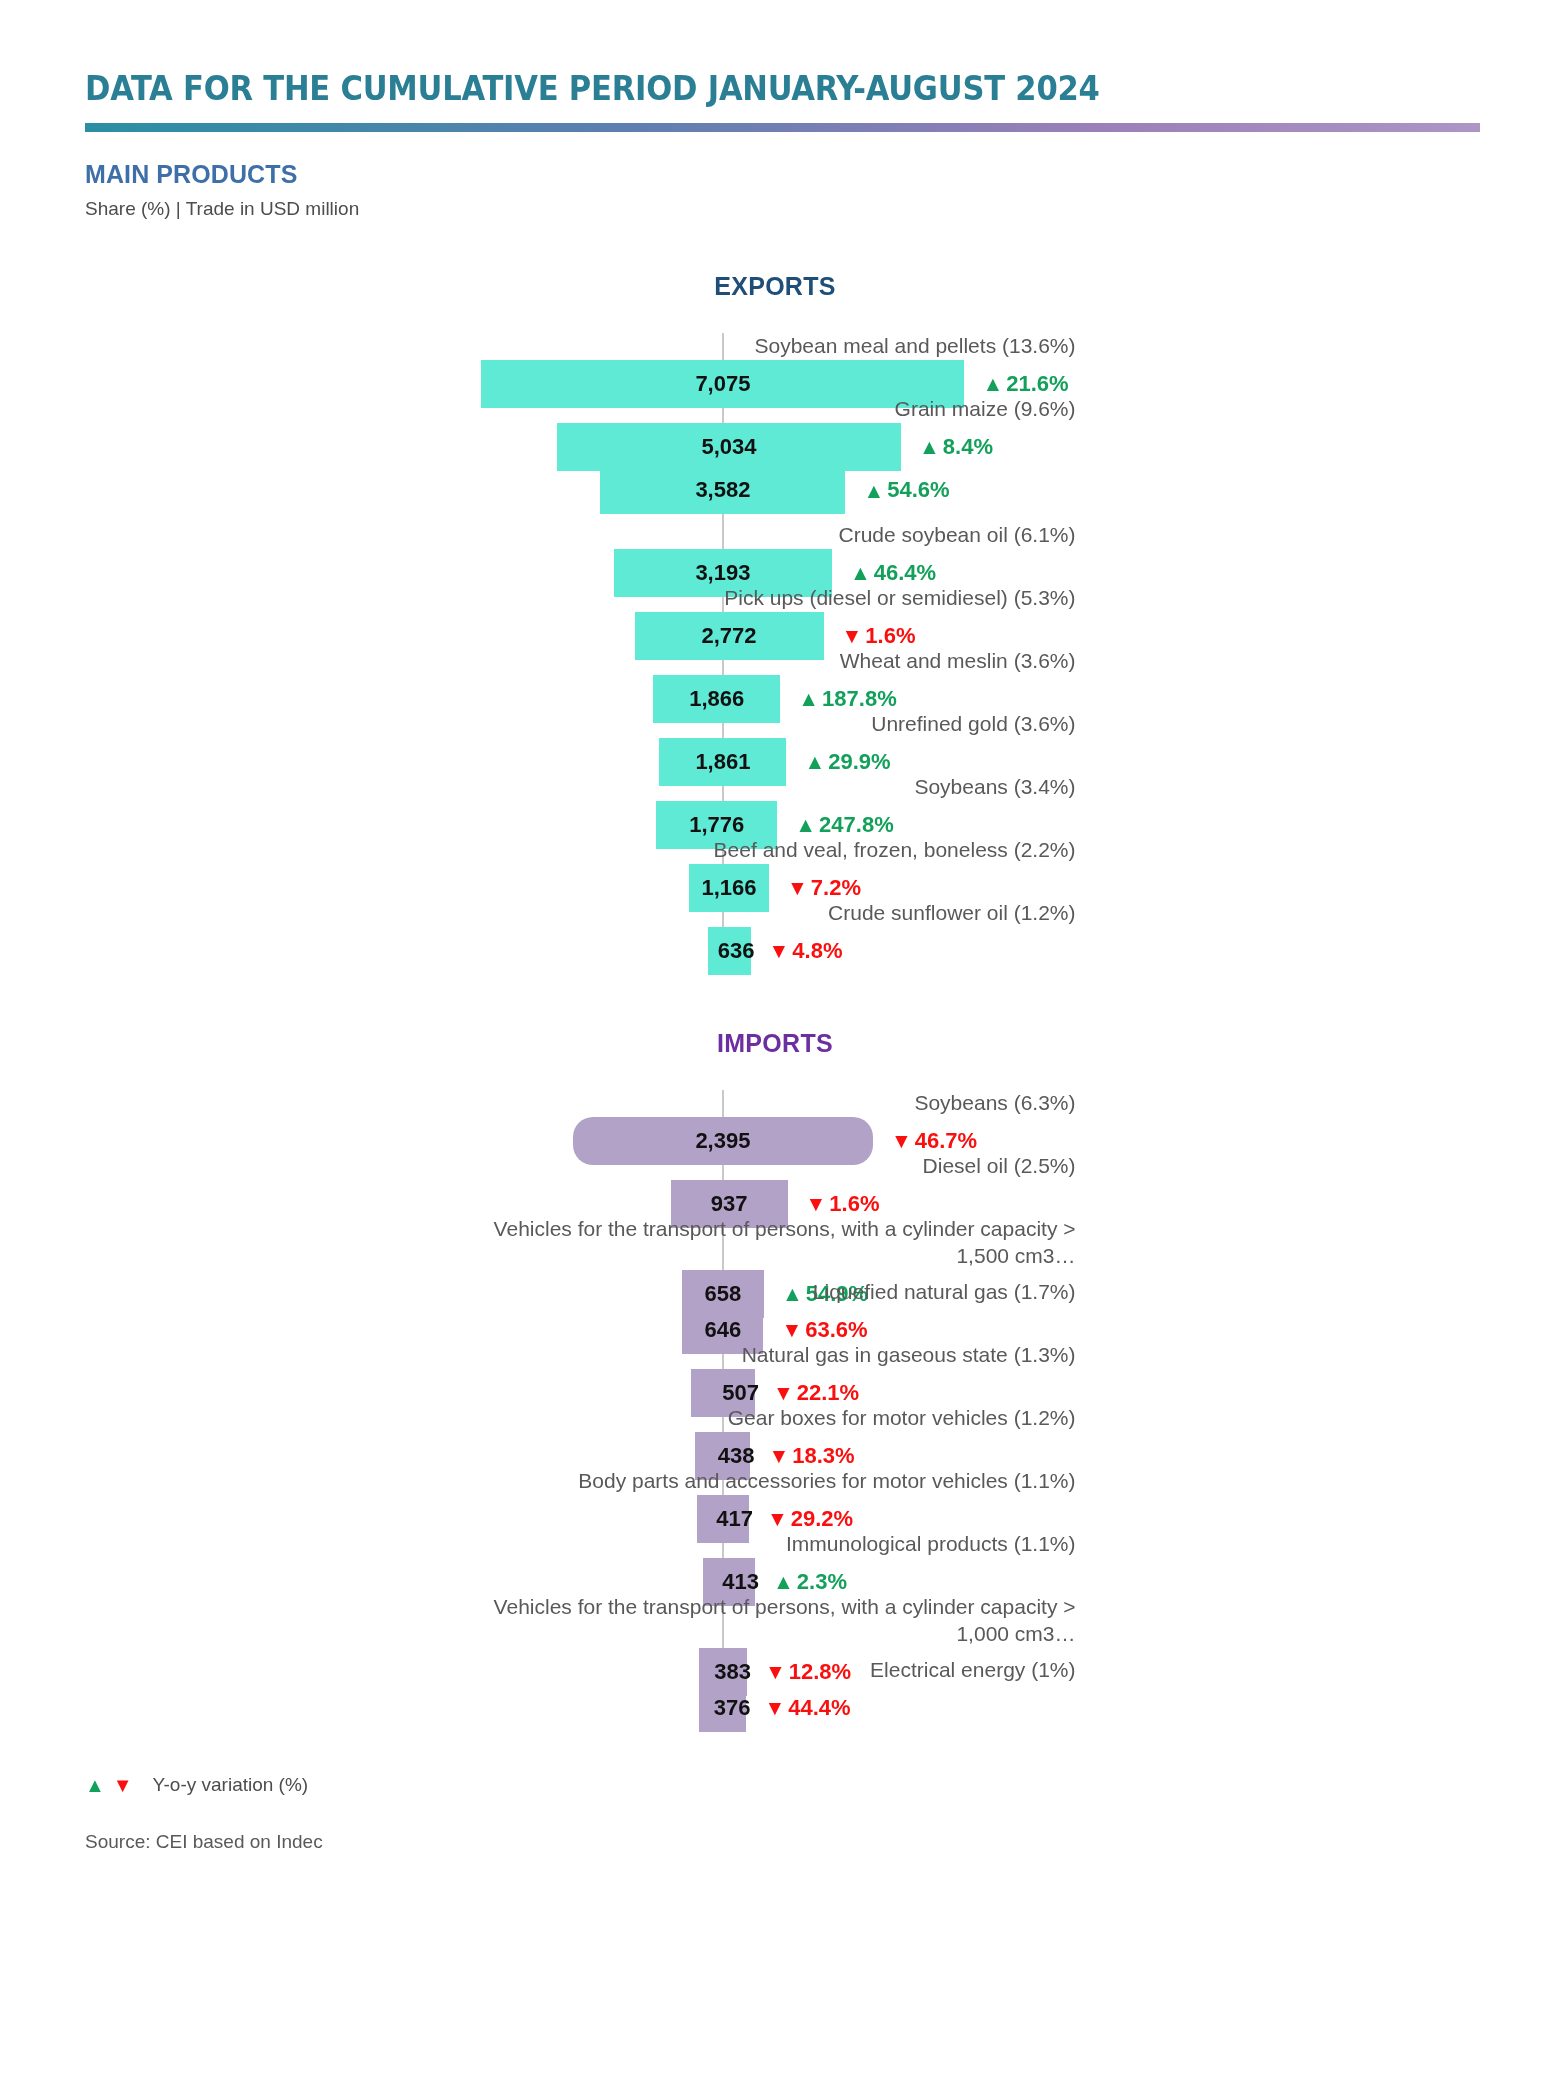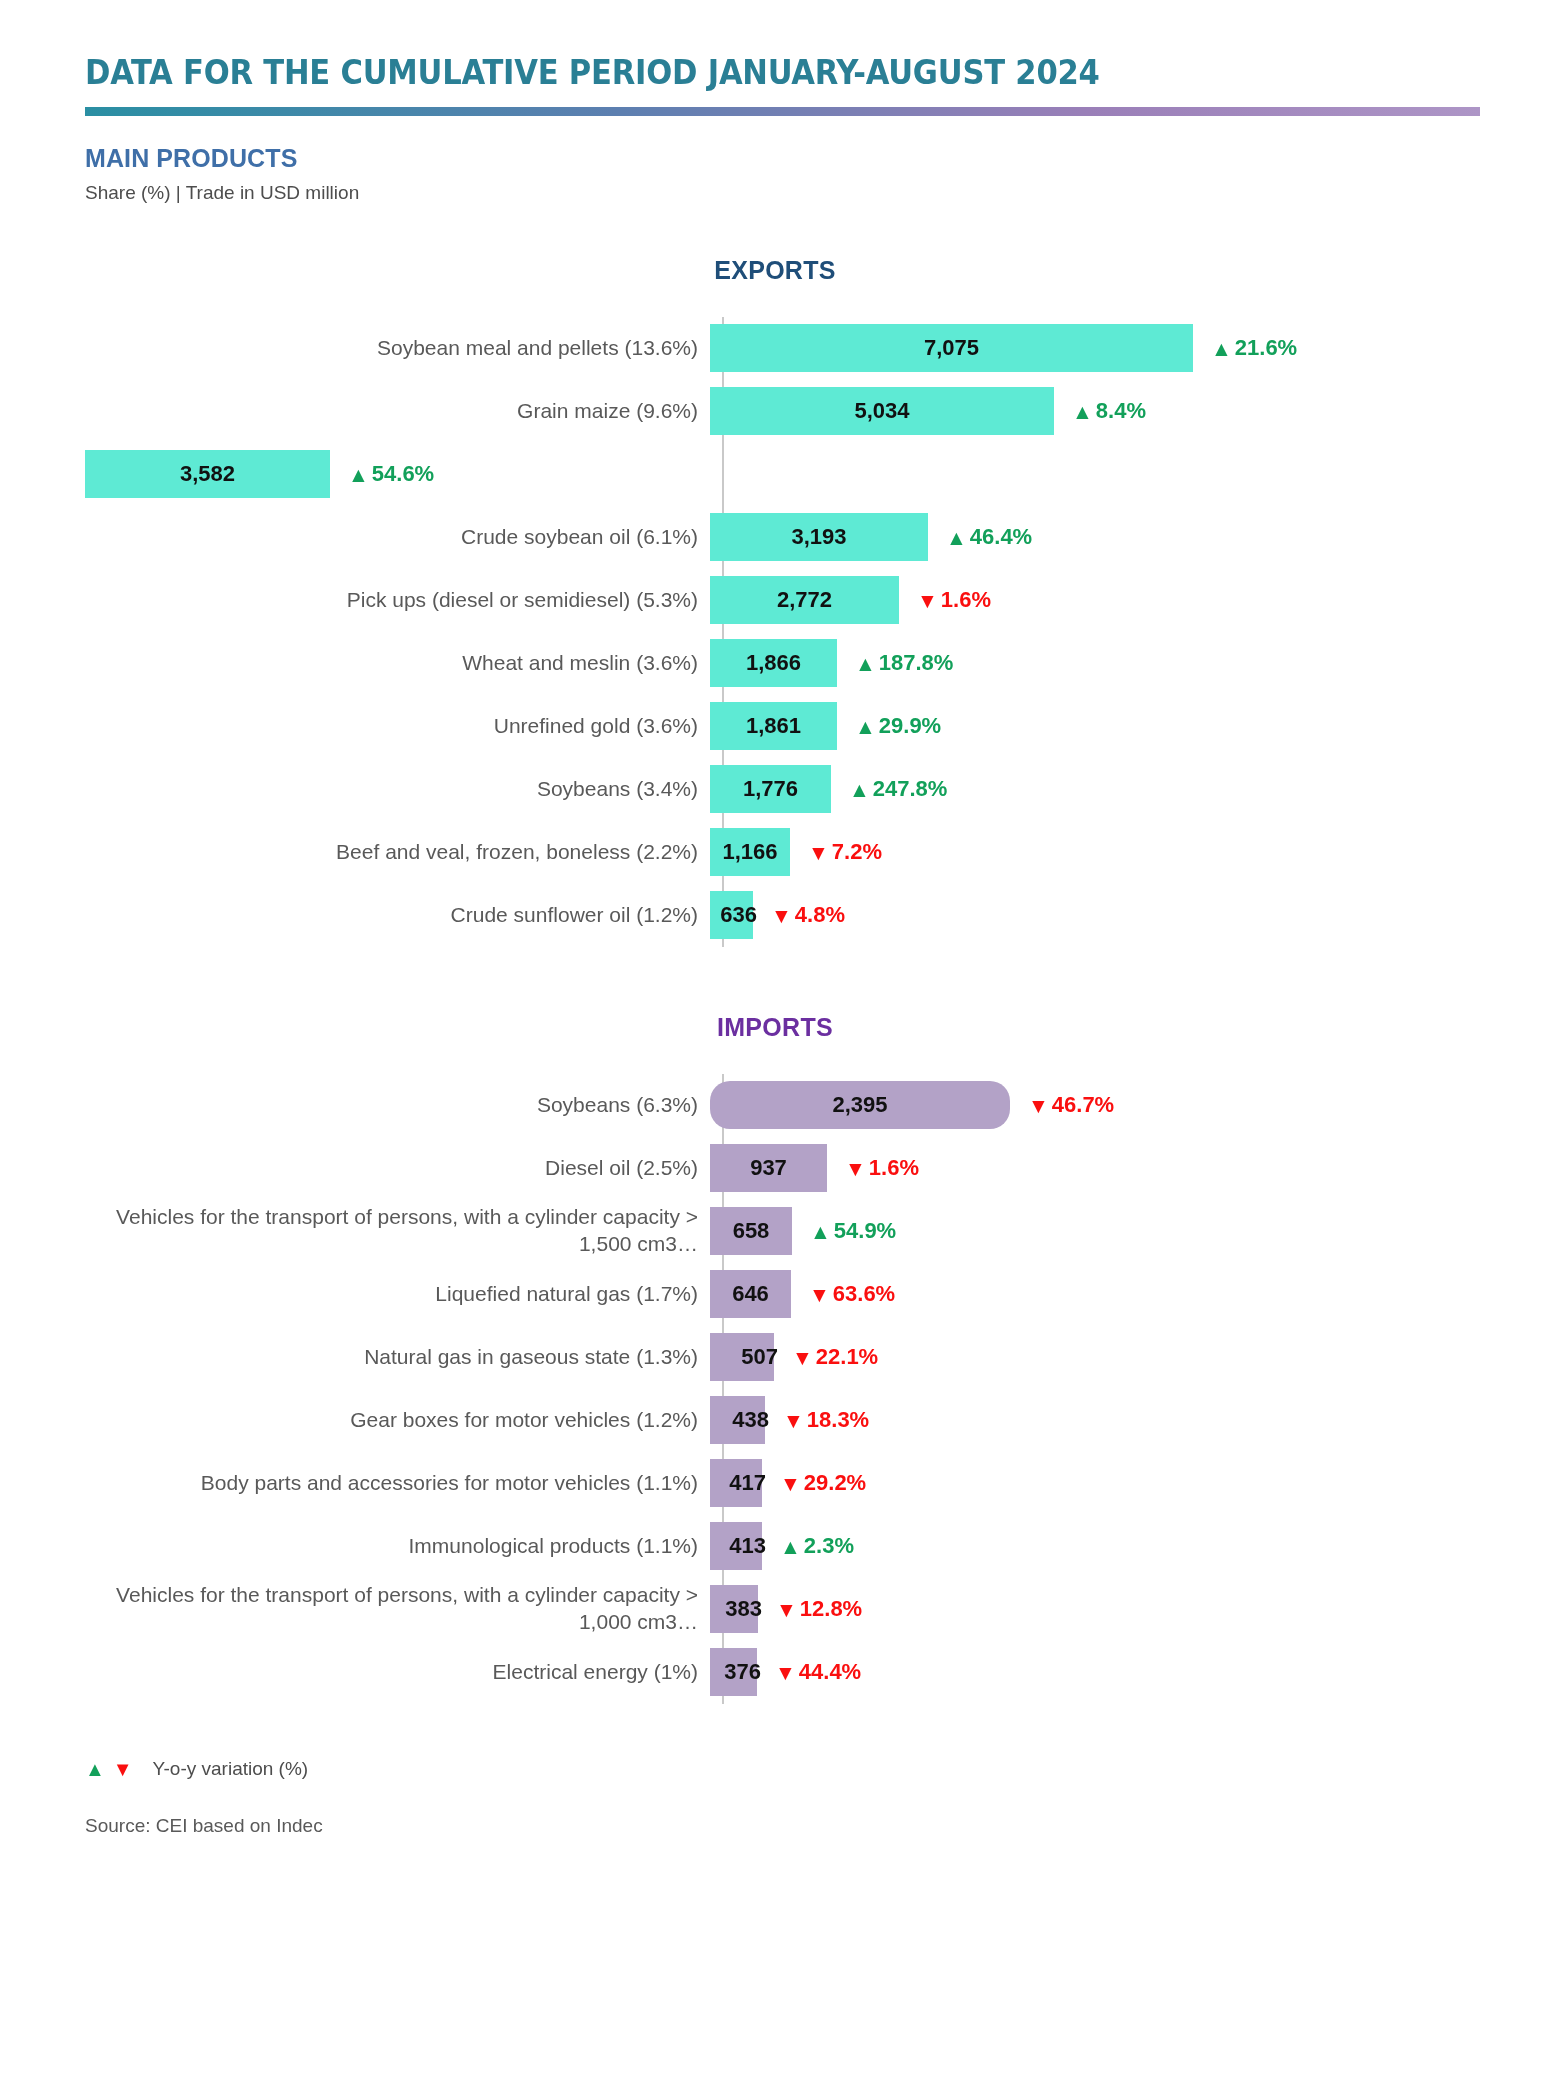--- a/index.html
+++ b/index.html
@@ -23,21 +23,21 @@
     padding: 0 85px;
   }
 
   
   .main-title {
     font-family: "DejaVu Sans Condensed", "Liberation Sans Narrow", "Liberation Sans", sans-serif;
     font-size: 34px;
     font-weight: bold;
     letter-spacing: -0.2px;
     color: #2a7f95;
-    padding-top: 52px;
+    padding-top: 68px;
     line-height: 1.2;
     white-space: nowrap;
   }
   .title-rule {
     margin-top: 14px;
     height: 9px;
     width: 1395px;
     background: linear-gradient(to right, #2a8fa3 0%, #5c7fb0 38%, #9a7fb8 72%, #ad95c6 100%);
   }
   .section-label {
@@ -77,20 +77,21 @@
     bottom: 0;
     width: 2px;
     background: #c9c9c9;
   }
 
   .row {
     display: flex;
     align-items: center;
     height: 63px;
     position: relative;
+    flex-direction: column;
   }
   .cat-label {
     width: 625px;
     text-align: right;
     padding-right: 12px;
     box-sizing: border-box;
     font-size: 21px;
     color: #595959;
     line-height: 1.28;
     font-weight: normal;

